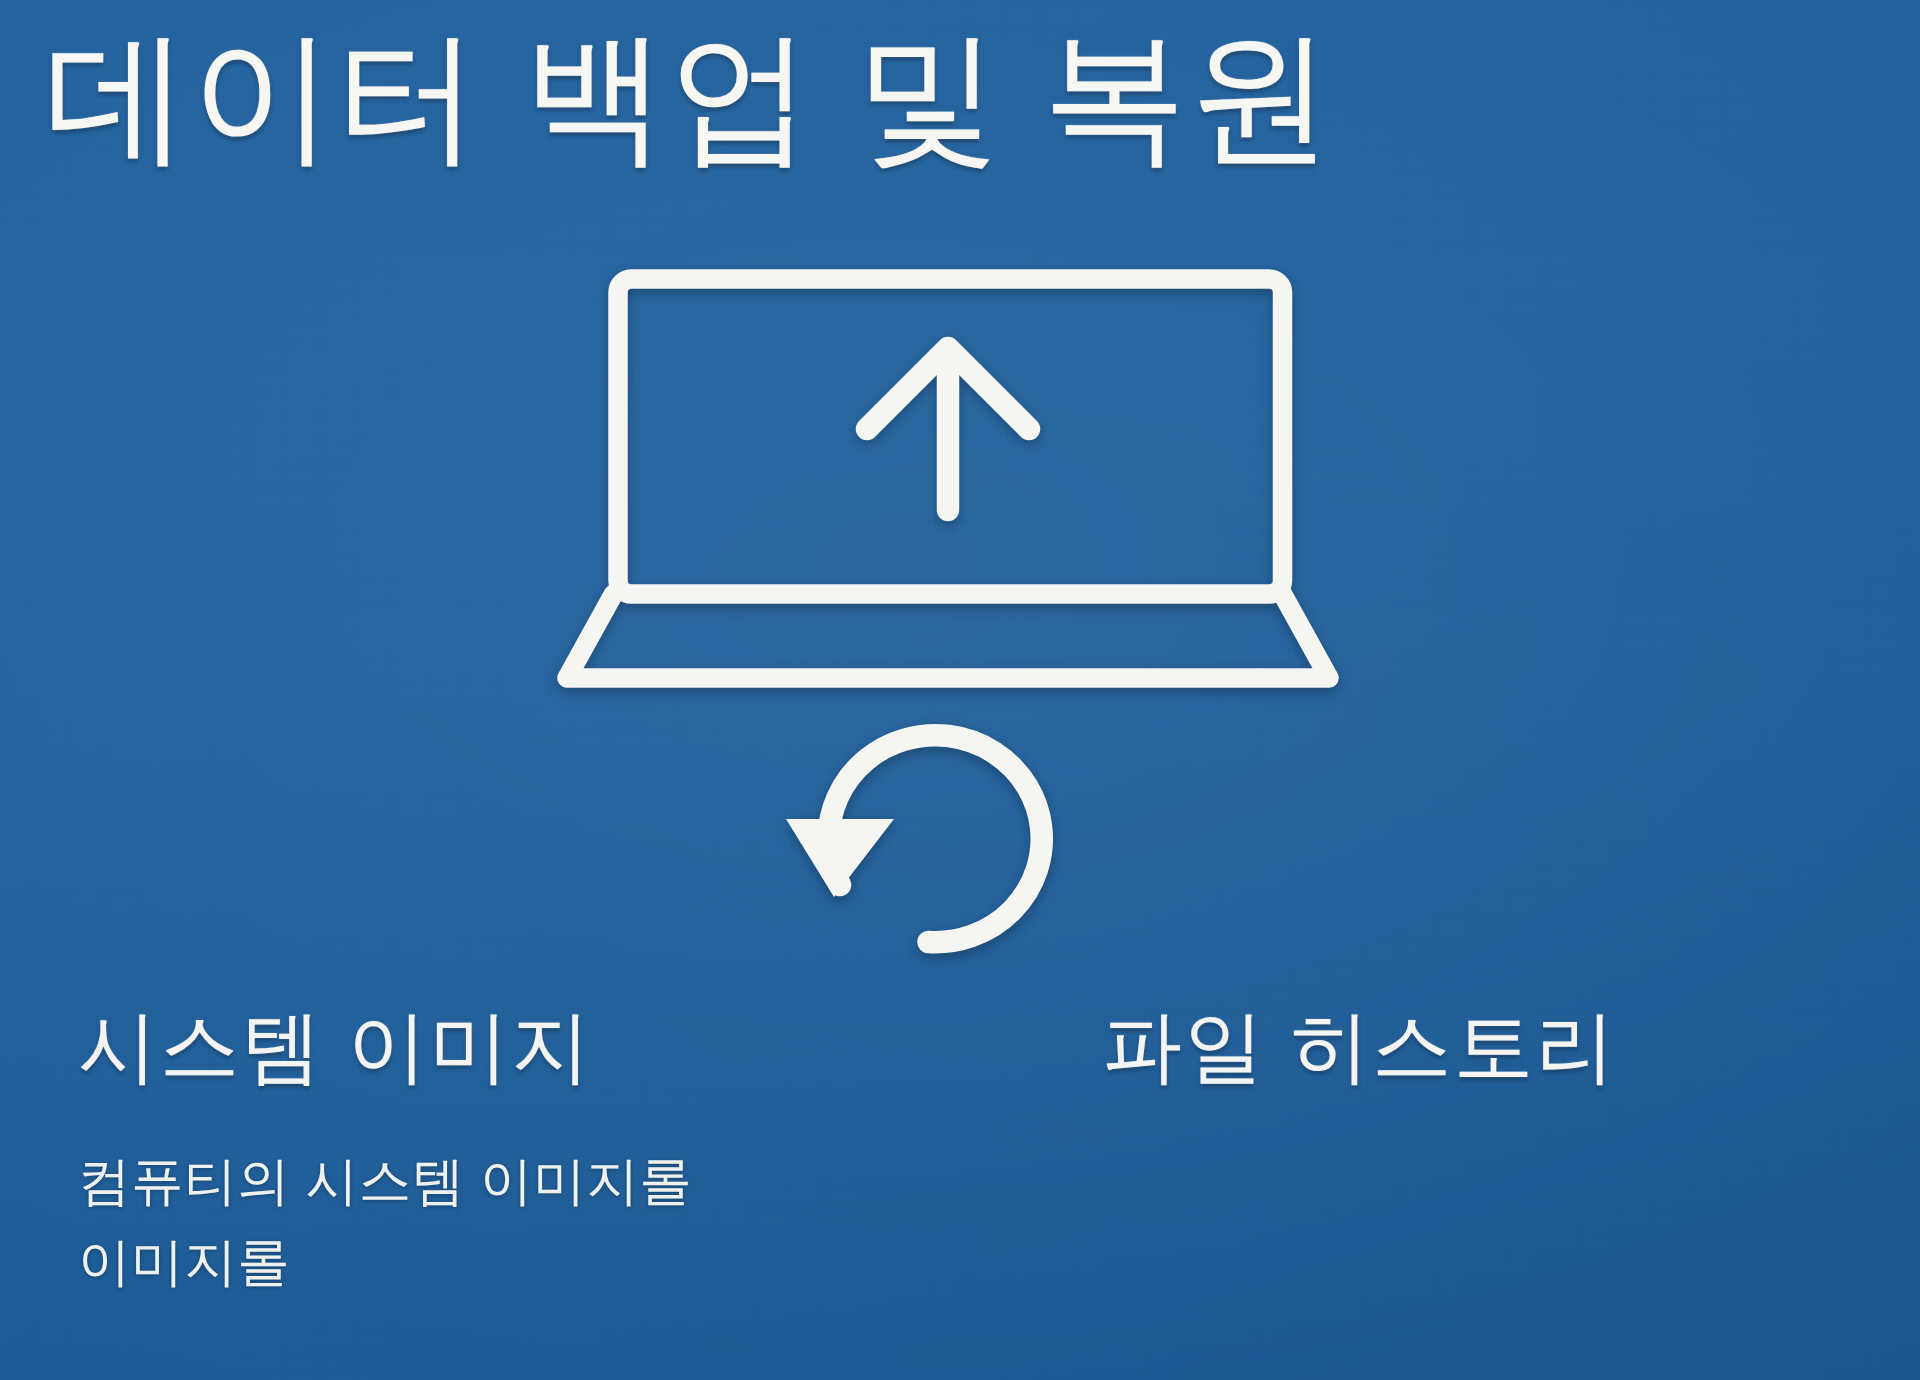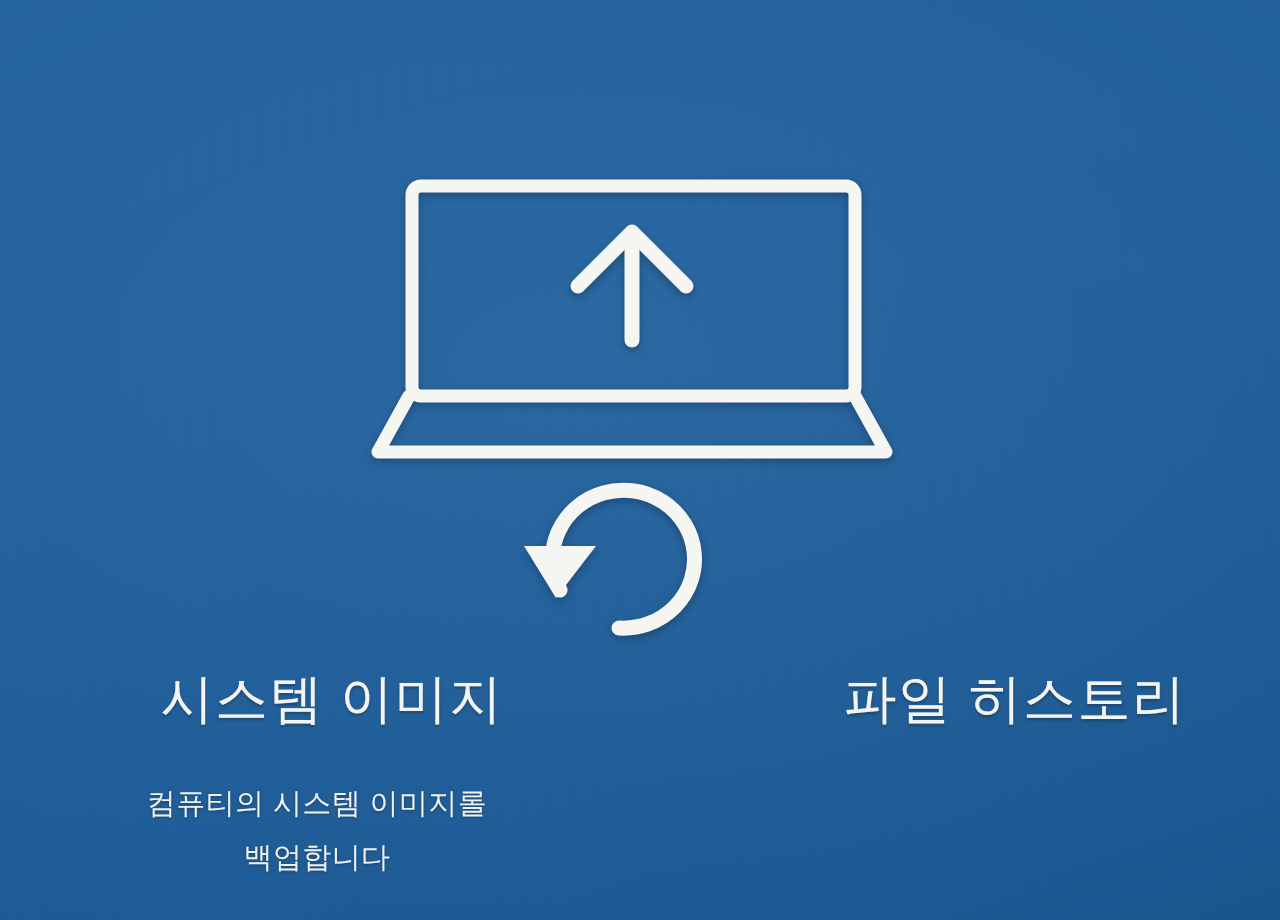--- a/index.html
+++ b/index.html
@@ -78,53 +78,53 @@
     position: absolute;
     left: 0;
     top: 668px;
     width: 1280px;
     height: 252px;
   }
   .column {
     position: absolute;
     top: 0;
     width: 560px;
-    text-align: center;
   }
   #col-system  { left: 52px;  }
   #col-history { left: 735px; }
 
   .col-heading {
     font-size: 53px;
     line-height: 62px;
     font-weight: 400;
     letter-spacing: 1.5px;
     color: #f4f5f2;
     white-space: nowrap;
     text-shadow: 0 2px 3px rgba(0,0,0,0.28), 0 0 1px rgba(255,255,255,0.35);
   }
   .col-body {
-    margin-top: 46px;
-    font-size: 29px;
+    margin-top: 31px;
+    font-size: 35px;
     line-height: 54px;
     font-weight: 400;
     letter-spacing: 0.4px;
     color: #eef1ee;
     max-width: 530px;
     text-shadow: 0 1px 3px rgba(0,0,0,0.30);
   }
   .col-body .line { display: block; white-space: nowrap; }
 </style>
 </head>
 <body>
 
 <div id="screen">
 
   <div id="grain"></div>
 
+  <div id="title">데이터 백업 및 복원</div>
 
   <div id="icon-group">
     <svg viewBox="0 0 1280 500" xmlns="http://www.w3.org/2000/svg">
 
       <g>
         <rect x="412" y="26" width="443" height="210" rx="9" ry="9" fill="none" stroke="#f5f5f2" stroke-width="13"></rect>
 
         <path d="M 409 236 L 378 292 L 886 292 L 855 236" fill="none" stroke="#f5f5f2" stroke-width="13" stroke-linejoin="round" stroke-linecap="round"></path>
       </g>
 
@@ -141,21 +141,21 @@
 
     </svg>
   </div>
 
   <div id="columns">
 
     <div id="col-system" class="column">
       <div class="col-heading">시스템 이미지</div>
       <div class="col-body">
         <span class="line">컴퓨티의 시스템 이미지롤</span>
-        <span class="line">백업합니다</span>
+        <span class="line">이미지롤</span>
       </div>
     </div>
 
     <div id="col-history" class="column">
       <div class="col-heading">파일 히스토리</div>
     </div>
 
   </div>
 
 </div>

